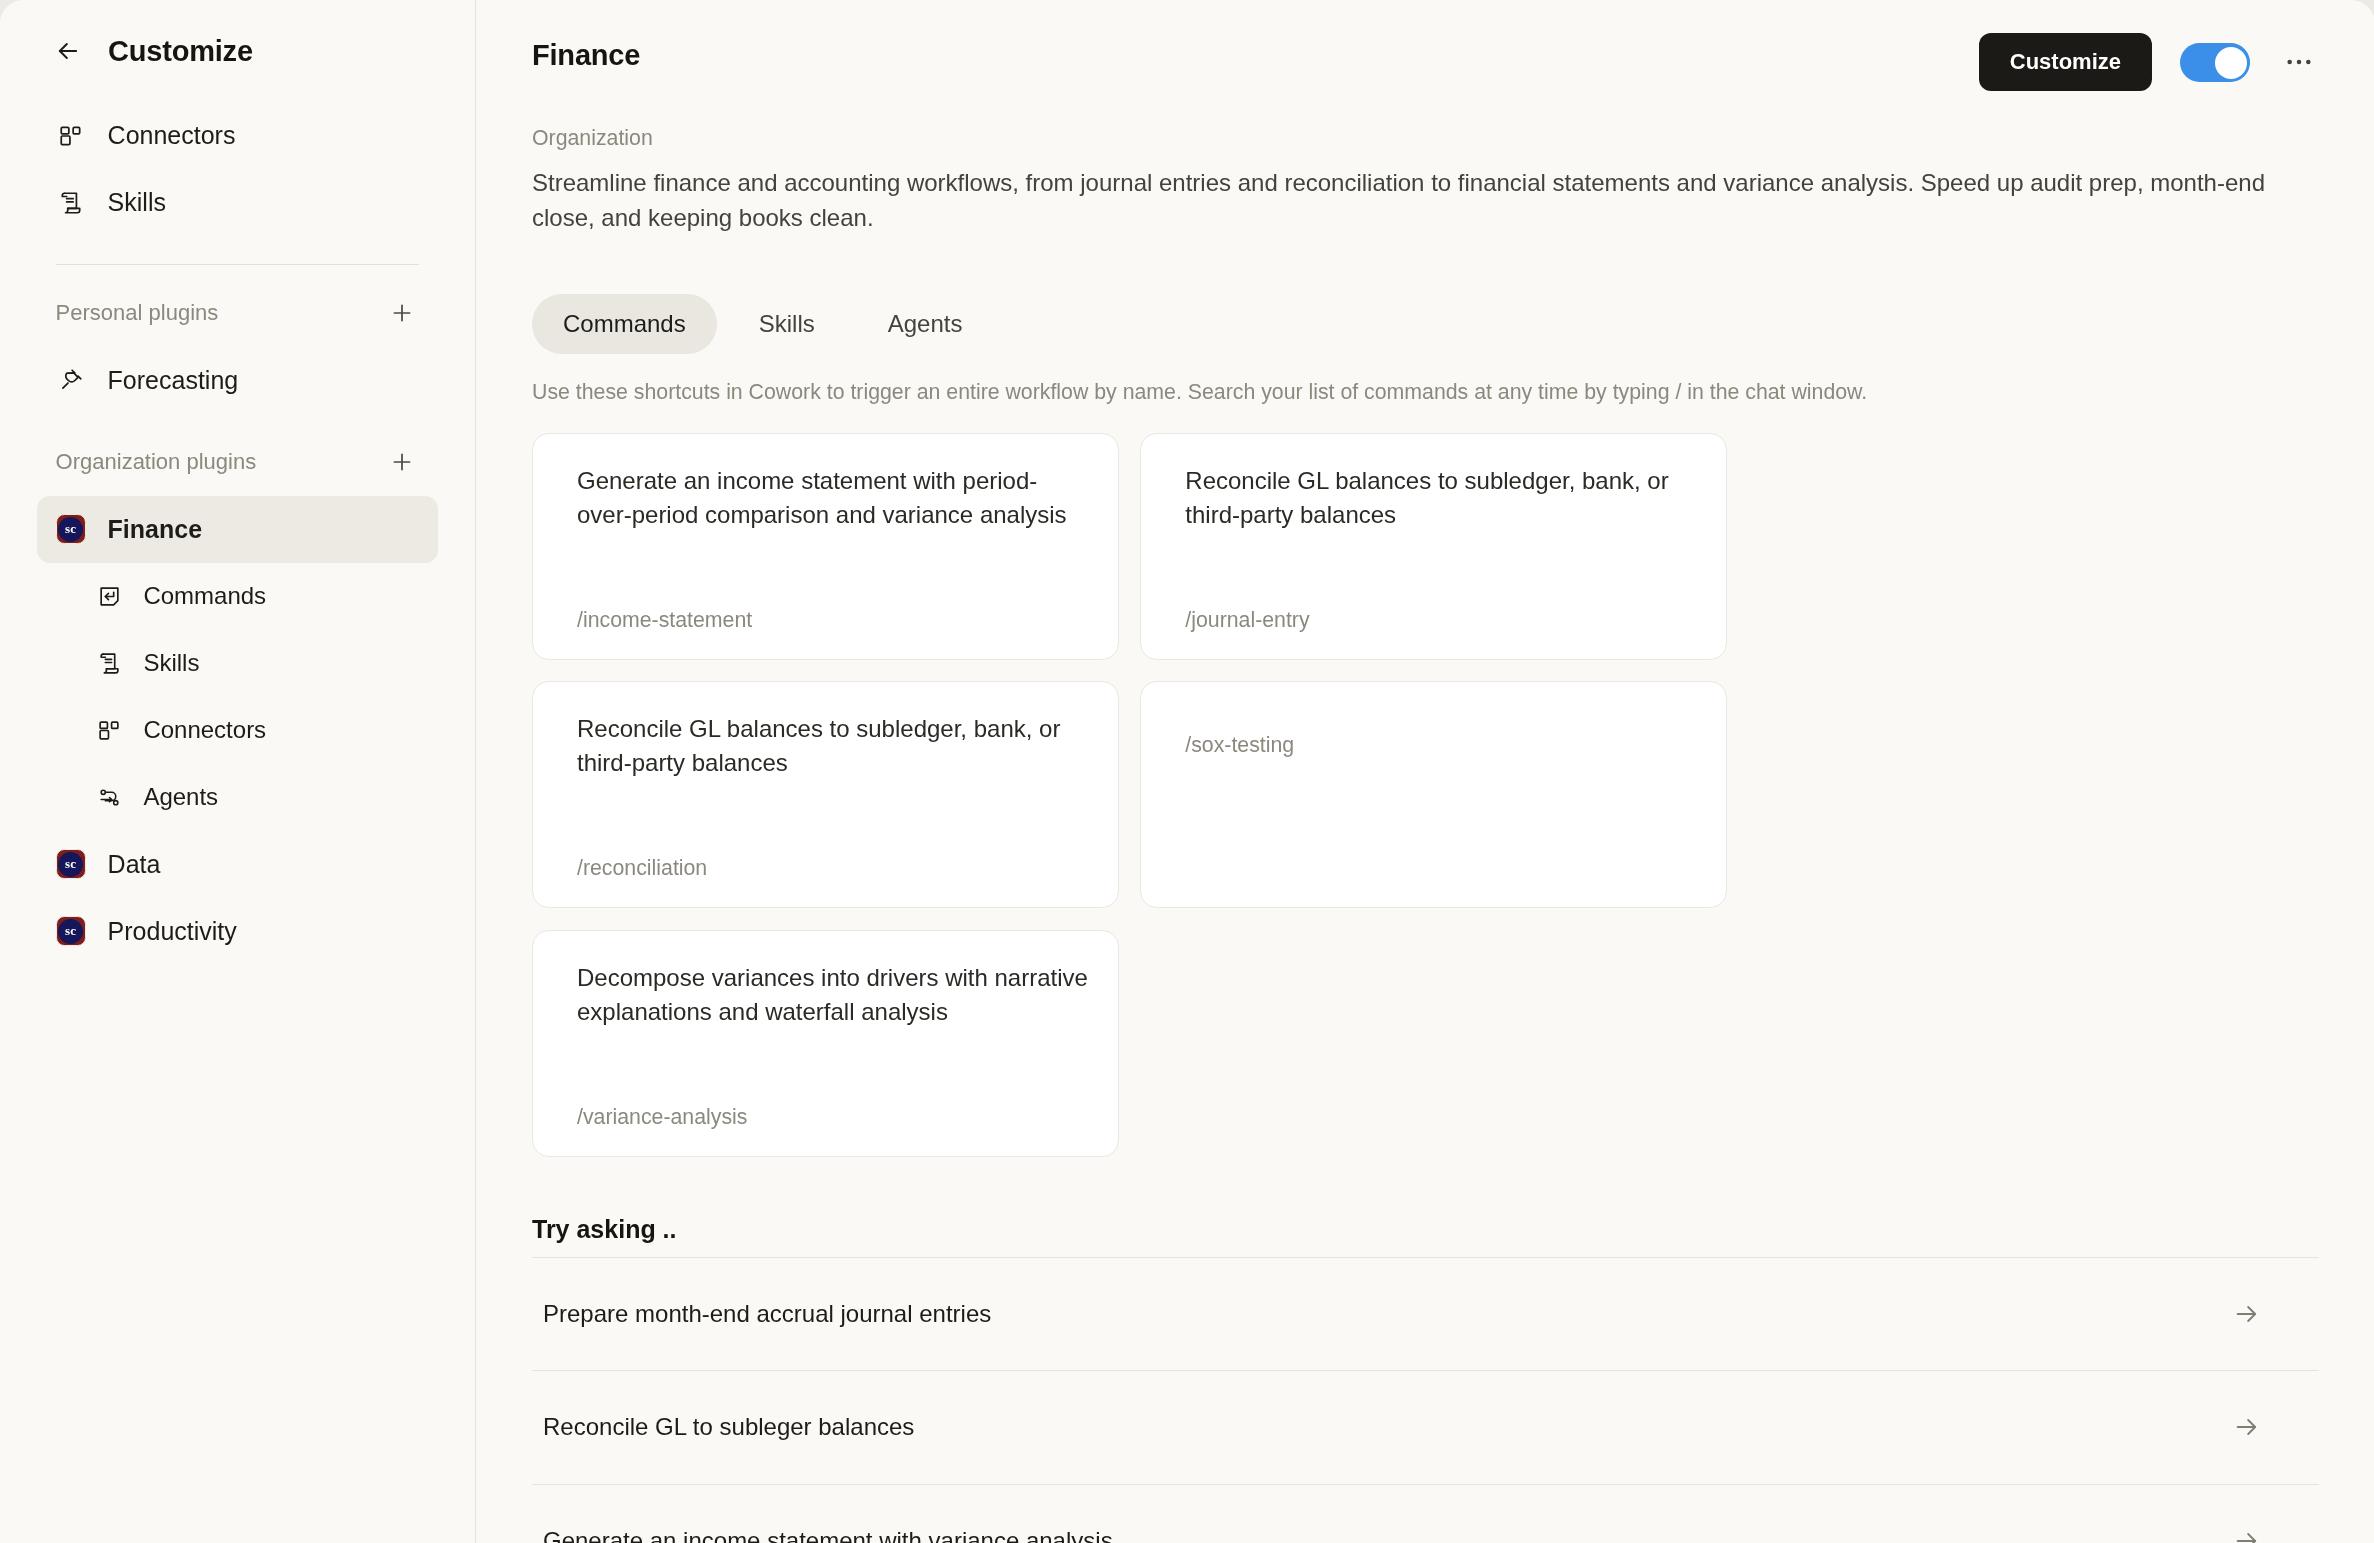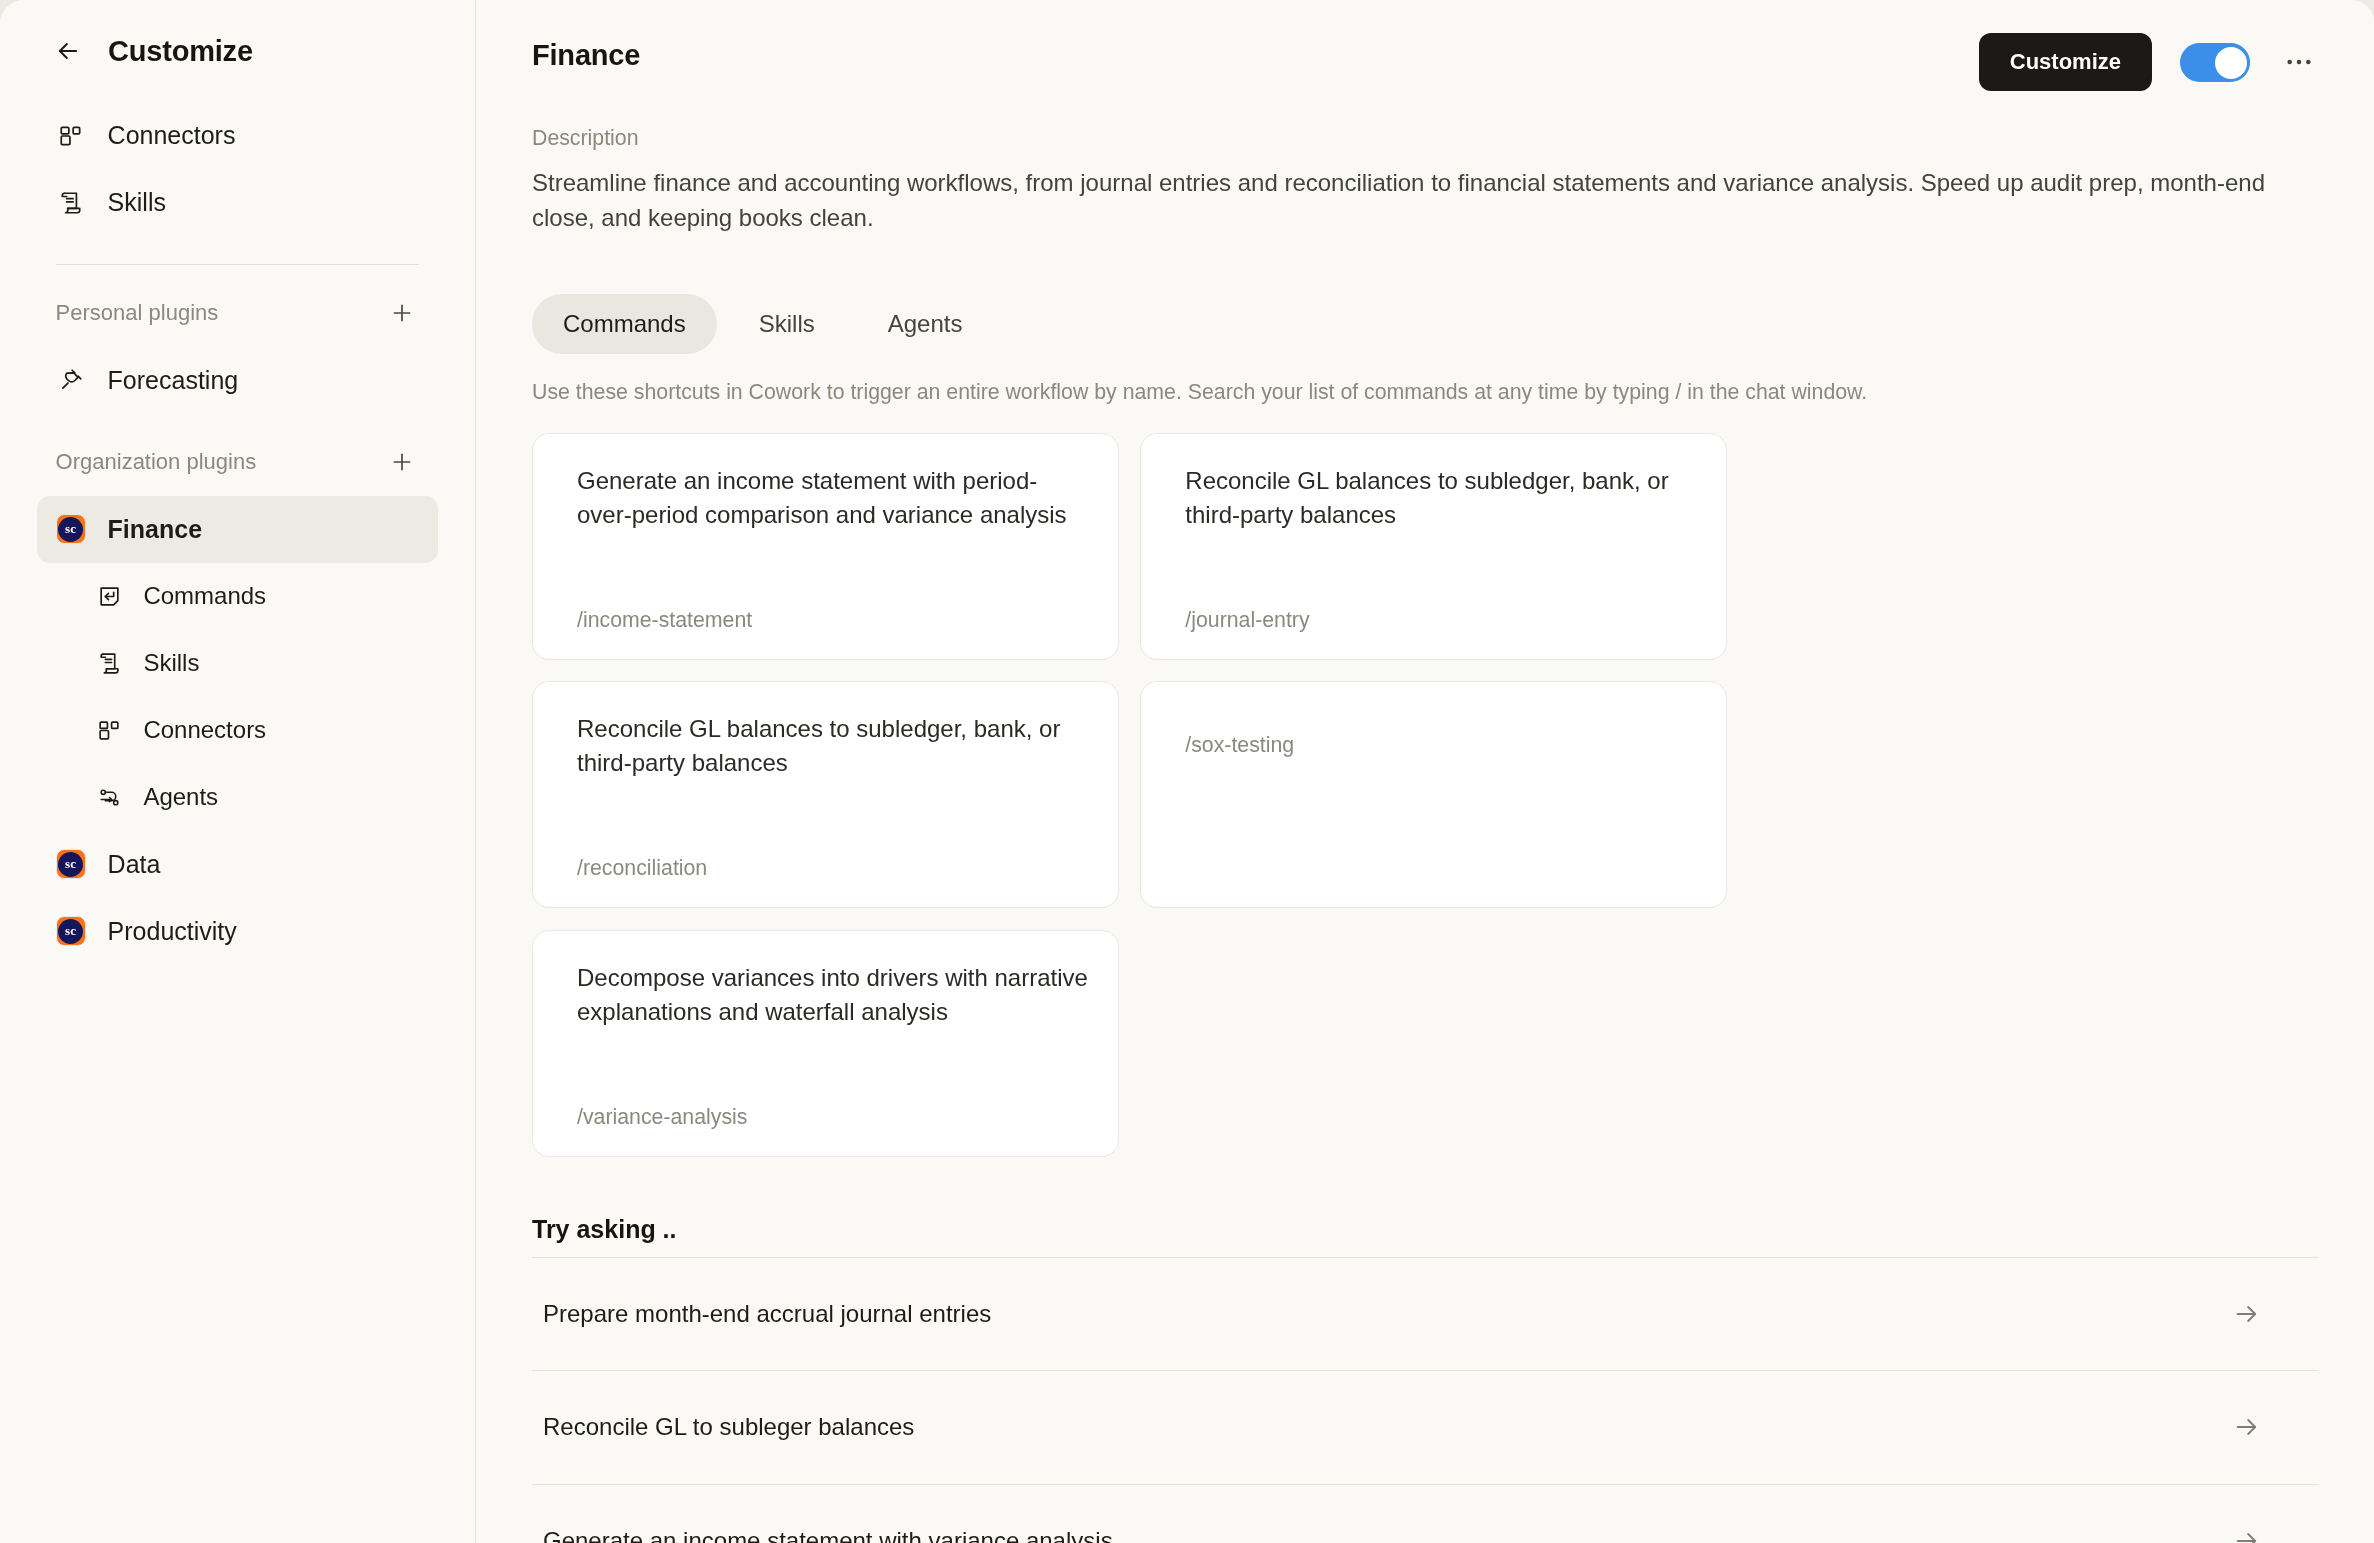--- a/index.html
+++ b/index.html
@@ -97,21 +97,21 @@
     width: 32px; height: 32px;
     display: flex; align-items: center; justify-content: center;
     color: #4b4942;
     cursor: pointer;
   }
 
   .sc-badge {
     width: 31px; height: 31px;
     flex: 0 0 31px;
     border-radius: 8.3px;
-    background: #f97316;
+    background: #7f1d1d;
     border: 0.9px solid #eceae3;
     display: flex; align-items: center; justify-content: center;
   }
   .sc-badge .dot {
     width: 25px; height: 25px;
     border-radius: 50%;
     background: #15175a;
     color: #ffffff;
     font-family: "Liberation Serif", serif;
     font-size: 13px;
@@ -454,21 +454,21 @@
         <span class="more-btn">
           <svg width="32" height="32" viewBox="0 0 24 24" fill="currentColor">
               <circle cx="5" cy="12" r="1.7"></circle>
               <circle cx="12" cy="12" r="1.7"></circle>
               <circle cx="19" cy="12" r="1.7"></circle>
             </svg>
         </span>
       </div>
     </div>
 
-    <div class="desc-label">Description</div>
+    <div class="desc-label">Organization</div>
     <p class="desc-text">Streamline finance and accounting workflows, from journal entries and reconciliation to financial statements and variance analysis. Speed up audit prep, month-end close, and keeping books clean.</p>
 
     <div class="tabs">
       <div class="tab active">Commands</div>
       <div class="tab">Skills</div>
       <div class="tab">Agents</div>
     </div>
 
     <div class="helper-text">Use these shortcuts in Cowork to trigger an entire workflow by name. Search your list of commands at any time by typing / in the chat window.</div>
 

